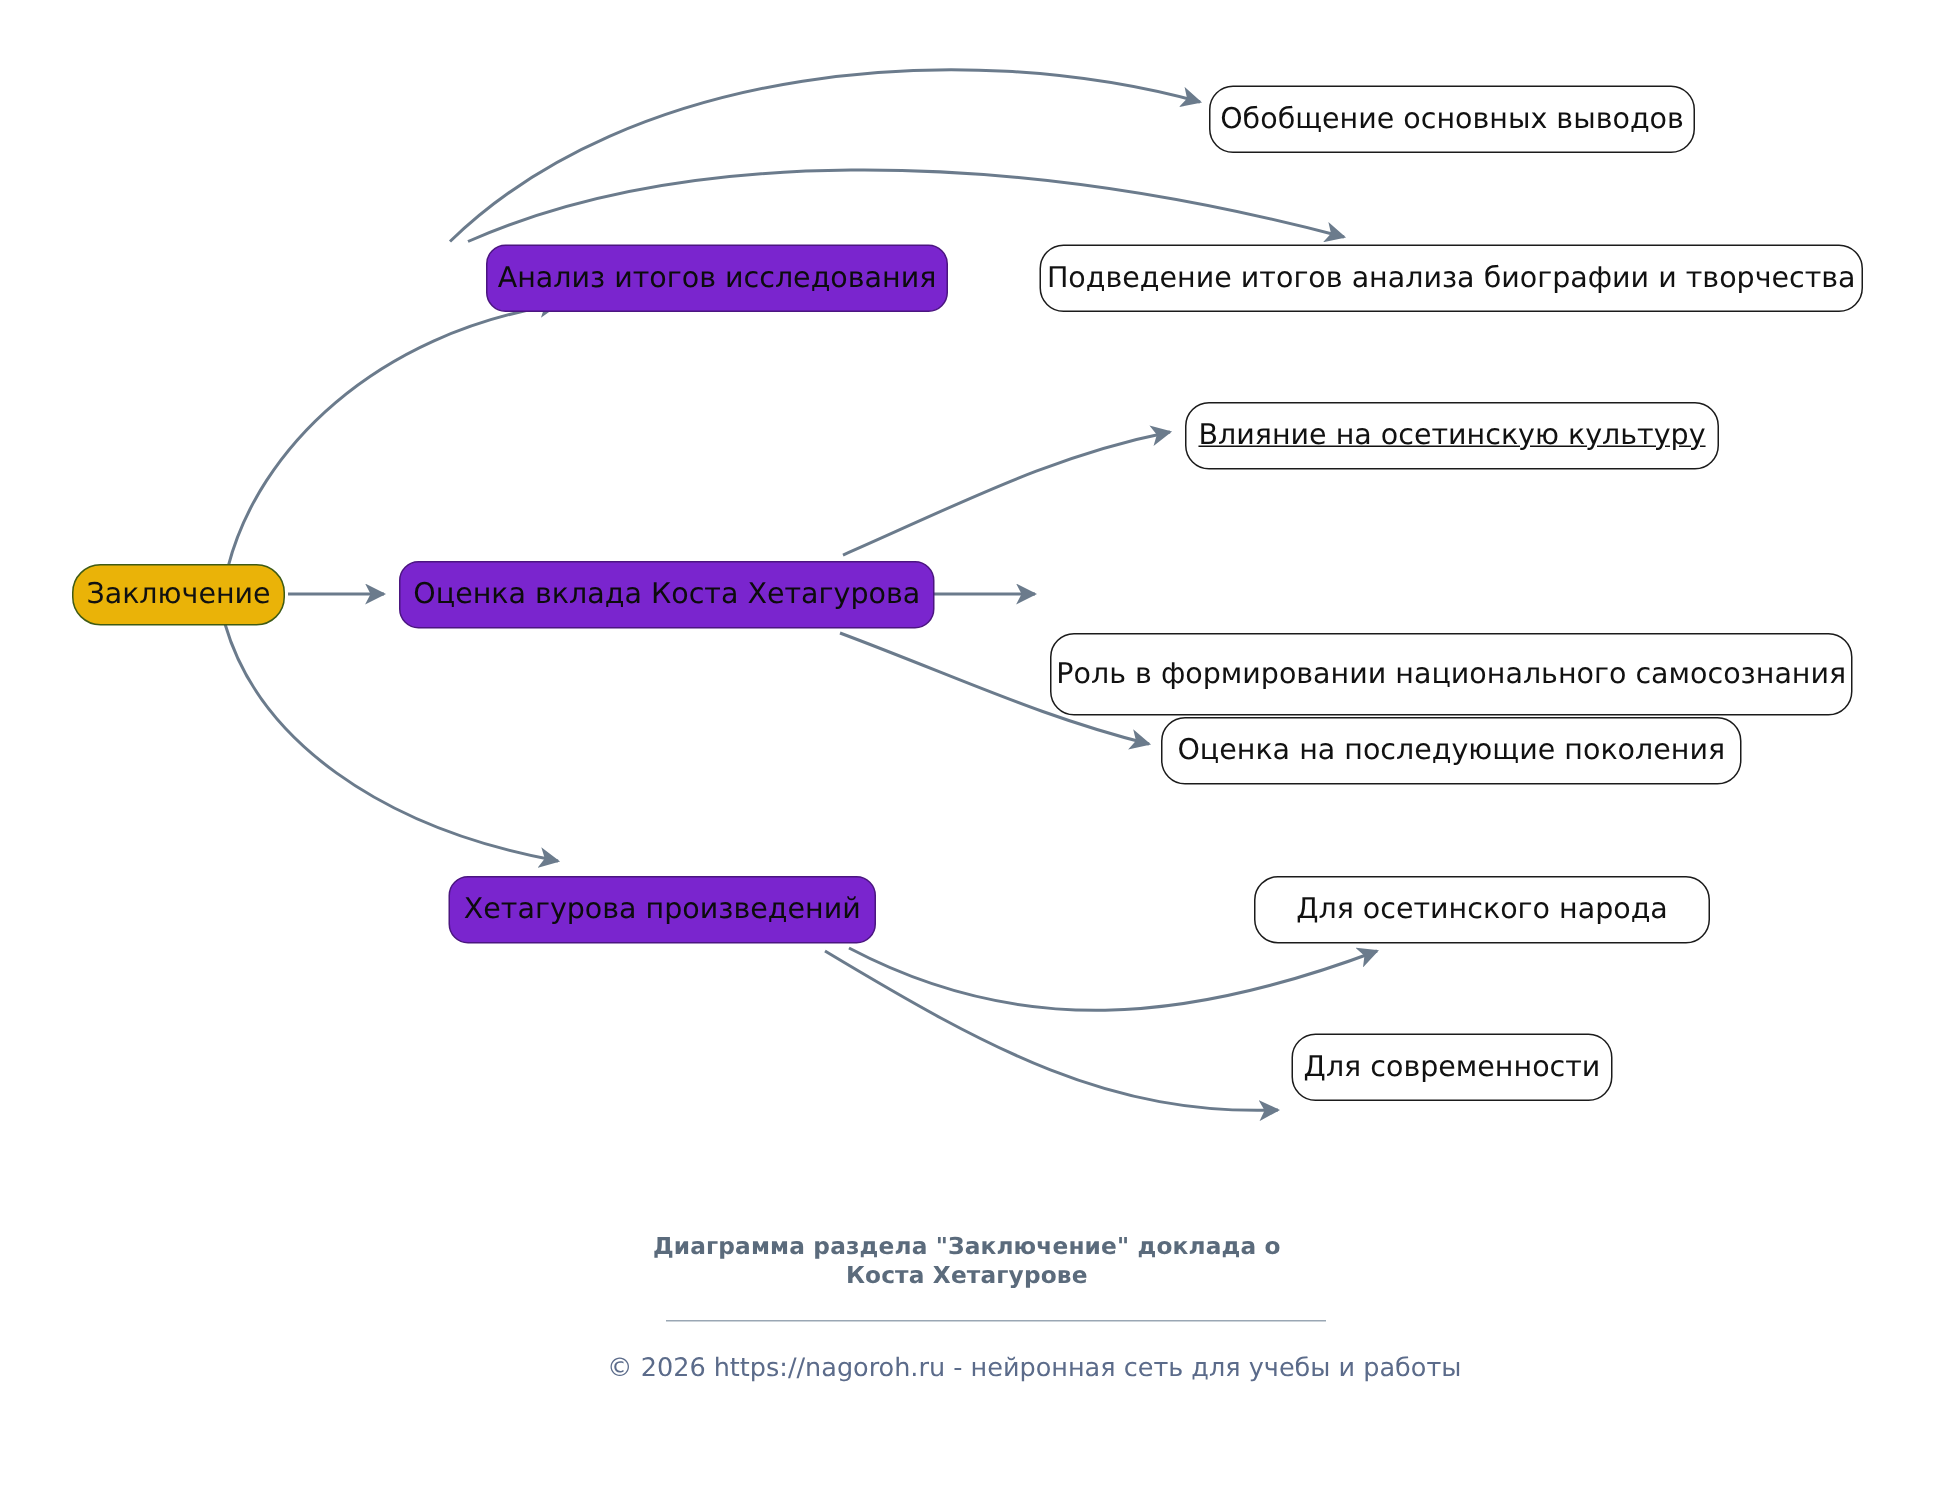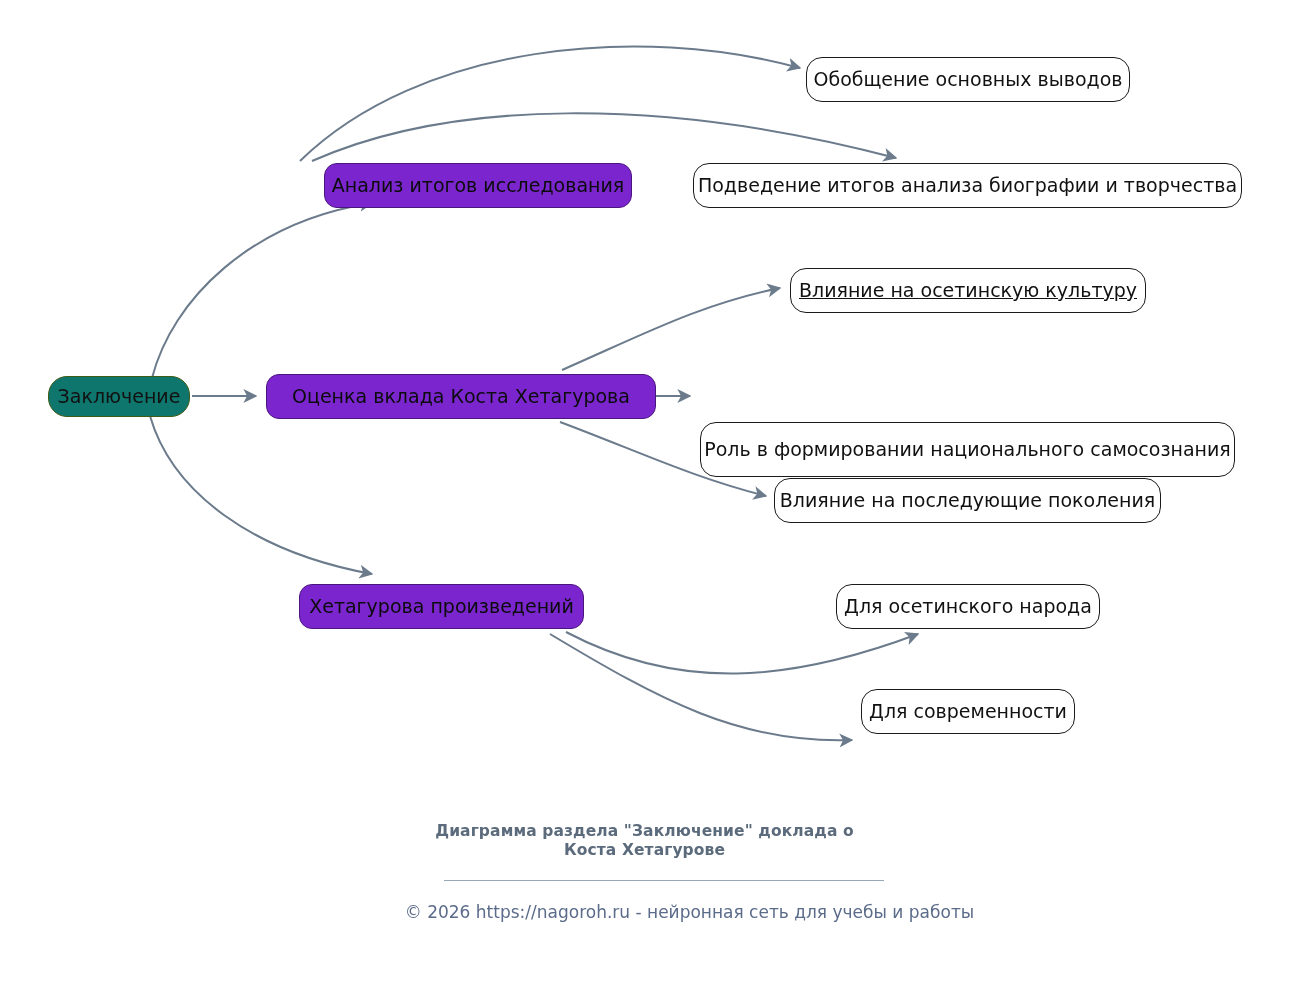--- a/index.html
+++ b/index.html
@@ -39,21 +39,21 @@
     white-space: nowrap;
     font-size: 19px;
     line-height: 1;
     color: #111111;
     border-radius: 14px;
     border: 1.6px solid #1b1b1b;
     background: #ffffff;
     padding: 0 15px;
   }
   .node.root {
-    background: #0f766e;
+    background: #eab308;
     border-color: #3f5b14;
     border-width: 1.8px;
     border-radius: 19px;
   }
   .node.branch {
     background: #7a25ce;
     border-color: #4b1580;
     border-width: 1.8px;
     border-radius: 13px;
     color: #0c0c0c;
@@ -126,21 +126,21 @@
   </svg>
 
   <div class="node root" style="left:48px; top:376px; width:142px; height:41px;">
     <span>Заключение</span>
   </div>
 
   <div class="node branch" style="left:288px; top:163px; width:308px; height:45px;margin-left:36px;">
     <span>Анализ итогов исследования</span>
   </div>
 
-  <div class="node branch" style="left:266px; top:374px; width:390px; height:45px;">
+  <div class="node branch" style="left:266px; top:374px; width:357px; height:45px;">
     <span>Оценка вклада Коста Хетагурова</span>
   </div>
 
   <div class="node branch" style="left:299px; top:584px; width:285px; height:45px;">
     <span>Хетагурова произведений</span>
   </div>
 
   <div class="node leaf" style="left:806px; top:57px; width:324px; height:45px;">
     <span>Обобщение основных выводов</span>
   </div>
@@ -151,24 +151,24 @@
 
   <div class="node leaf" style="left:790px; top:268px; width:356px; height:45px;text-decoration:underline;">
     <span>Влияние на осетинскую культуру</span>
   </div>
 
   <div class="node leaf" style="left:700px; top:374px; width:535px; height:55px;margin-top:48px;">
     <span>Роль в формировании национального самосознания</span>
   </div>
 
   <div class="node leaf" style="left:774px; top:478px; width:387px; height:45px;">
-    <span>Влияние на последующие поколения</span>
+    <span>Оценка на последующие поколения</span>
   </div>
 
-  <div class="node leaf" style="left:836px; top:584px; width:264px; height:45px;">
+  <div class="node leaf" style="left:836px; top:584px; width:304px; height:45px;">
     <span>Для осетинского народа</span>
   </div>
 
   <div class="node leaf" style="left:861px; top:689px; width:214px; height:45px;">
     <span>Для современности</span>
   </div>
 
   <div class="caption">
     <div>Диаграмма раздела "Заключение" доклада о</div>
     <div>Коста Хетагурове</div>

